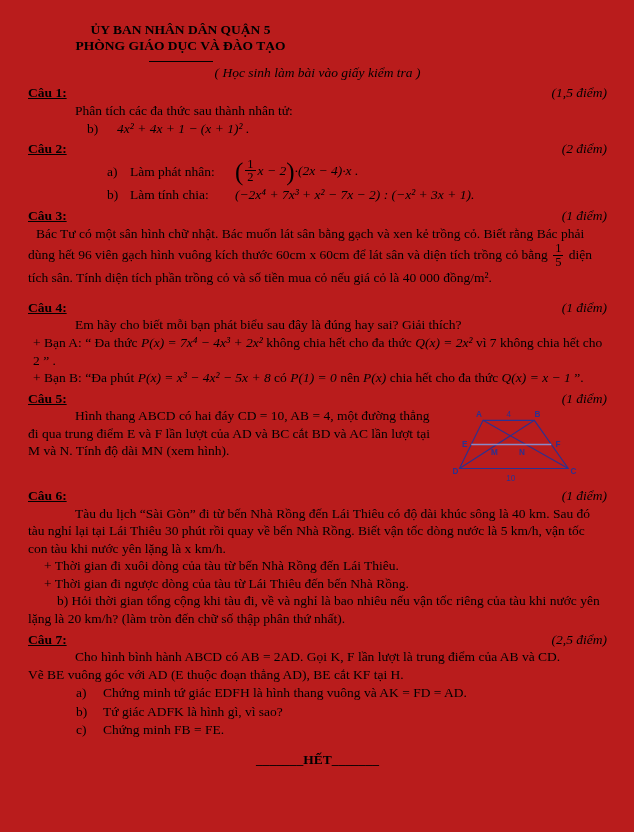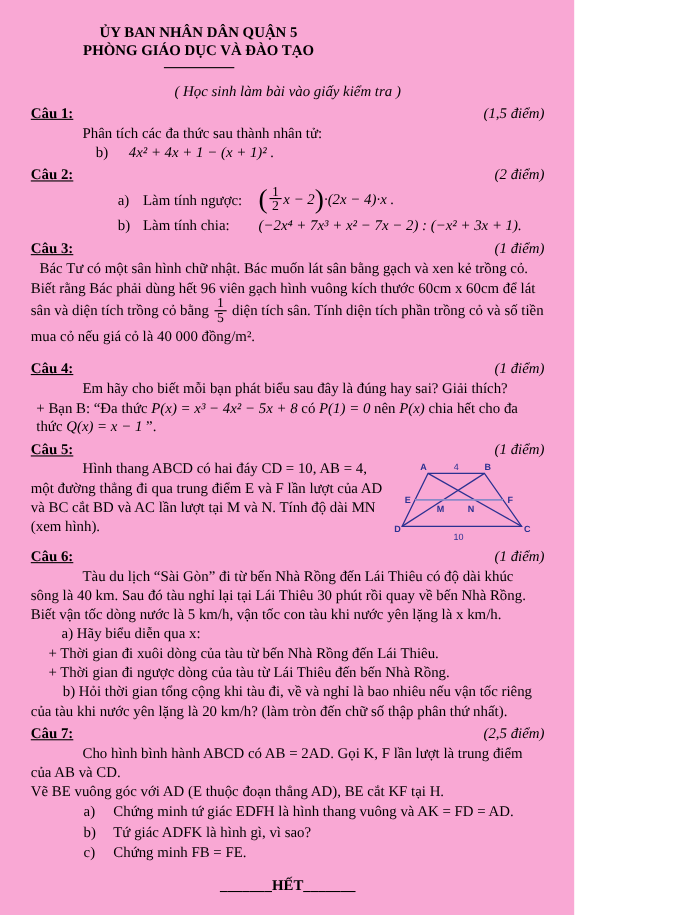--- a/index.html
+++ b/index.html
@@ -1,30 +1,30 @@
 <!DOCTYPE html>
 <html><head>
 <meta charset="utf-8">
 <style>
   html,body{margin:0;padding:0;background:#ffffff;}
   .page{
-    width:522px;height:832px;box-sizing:border-box;
+    width:634px;height:832px;box-sizing:border-box;
     padding:22px 27px 0 28px;
     font-family:"Liberation Serif", serif;
     font-size:13.5px;line-height:1.3;color:#000;
-    position:relative;overflow:hidden;background:#f9a8d4;
+    position:relative;overflow:hidden;background:#b91c1c;
   }
   
   .header{display:flex;align-items:flex-start;}
   .header-left{width:305px;text-align:center;font-weight:bold;line-height:1.22;}
   .header-right{flex:1;text-align:center;line-height:1.22;}
   .org-rule{width:64px;border:0;border-top:1.7px solid #000;margin:6px auto 0;}
   .bold{font-weight:bold;}
   .ital{font-style:italic;font-weight:normal;}
-  .instruction{text-align:center;font-style:italic;margin-top:12px;}
+  .instruction{text-align:center;font-style:italic;margin-top:2px;}
   
   .qhead{display:flex;justify-content:space-between;align-items:baseline;margin-top:3px;}
   .qlabel{font-weight:bold;text-decoration:underline;}
   .qpoints{font-style:italic;}
   
   .m{font-style:italic;}
   .indent1{margin-left:47px;}
   .q1item{margin-left:59px;}
   .q1item .ilabel{display:inline-block;width:30px;}
   .q2row{margin-left:79px;display:flex;align-items:center;margin-top:1px;}
@@ -81,21 +81,21 @@
     </div>
   </div>
 
   <div class="section">
     <div class="qhead">
       <span class="qlabel">Câu 2:</span>
       <span class="qpoints">(2 điểm)</span>
     </div>
     <div class="q2row">
       <span class="ilabel">a)</span>
-      <span class="task">Làm tính ngược:</span>
+      <span class="task">Làm phát nhân:</span>
       <span><span class="bigp">(</span><span class="frac">
             <span class="fnum">1</span>
             <span class="fden">2</span>
           </span><span class="m">x − 2</span><span class="bigp">)</span><span class="m">·(2x − 4)·x .</span></span>
     </div>
     <div class="q2row">
       <span class="ilabel">b)</span>
       <span class="task">Làm tính chia:</span>
       <span class="m">(−2x⁴ + 7x³ + x² − 7x − 2) : (−x² + 3x + 1).</span>
     </div>
@@ -115,21 +115,22 @@
       <span>diện tích sân. Tính diện tích phần trồng cỏ và số tiền mua cỏ nếu giá cỏ là 40 000 đồng/m².</span>
     </div>
   </div>
 
   <div class="section">
     <div class="qhead">
       <span class="qlabel">Câu 4:</span>
       <span class="qpoints">(1 điểm)</span>
     </div>
     <div class="indent1">Em hãy cho biết mỗi bạn phát biểu sau đây là đúng hay sai? Giải thích?</div>
-    <div class="q4line"><span>+ Bạn B: “Đa thức </span><span class="m">P(x) = x³ − 4x² − 5x + 8</span><span> có </span><span class="m">P(1) = 0</span><span> nên </span><span class="m">P(x)</span><span> chia hết cho đa thức </span><span class="m">Q(x) = x − 1</span><span> ”.</span></div>
+    <div class="q4line"><span>+ Bạn A: “ Đa thức </span><span class="m">P(x) = 7x⁴ − 4x³ + 2x²</span><span> không chia hết cho đa thức </span><span class="m">Q(x) = 2x²</span><span> vì 7 không chia hết cho 2 ” .</span></div>
+    <div class="q4line"><span>+ Bạn B: “Đa phút </span><span class="m">P(x) = x³ − 4x² − 5x + 8</span><span> có </span><span class="m">P(1) = 0</span><span> nên </span><span class="m">P(x)</span><span> chia hết cho đa thức </span><span class="m">Q(x) = x − 1</span><span> ”.</span></div>
   </div>
 
   <div class="section">
     <div class="qhead">
       <span class="qlabel">Câu 5:</span>
       <span class="qpoints">(1 điểm)</span>
     </div>
     <div class="q5body">
       <div class="q5text">Hình thang ABCD có hai đáy CD = 10, AB = 4, một đường thẳng đi qua trung điểm E và F lần lượt của AD và BC cắt BD và AC lần lượt tại M và N. Tính độ dài MN (xem hình).</div>
       <div class="q5fig">
@@ -154,21 +155,20 @@
       </div>
     </div>
   </div>
 
   <div class="section">
     <div class="qhead" style="margin-top:0;text-align:right;">
       <span class="qlabel">Câu 6:</span>
       <span class="qpoints">(1 điểm)</span>
     </div>
     <div class="q6p1">Tàu du lịch “Sài Gòn” đi từ bến Nhà Rồng đến Lái Thiêu có độ dài khúc sông là 40 km. Sau đó tàu nghỉ lại tại Lái Thiêu 30 phút rồi quay về bến Nhà Rồng. Biết vận tốc dòng nước là 5 km/h, vận tốc con tàu khi nước yên lặng là x km/h.</div>
-    <div class="q6a">a) Hãy biểu diễn qua x:</div>
     <div class="q6bullet">+ Thời gian đi xuôi dòng của tàu từ bến Nhà Rồng đến Lái Thiêu.</div>
     <div class="q6bullet">+ Thời gian đi ngược dòng của tàu từ Lái Thiêu đến bến Nhà Rồng.</div>
     <div class="q6b">b) Hỏi thời gian tổng cộng khi tàu đi, về và nghỉ là bao nhiêu nếu vận tốc riêng của tàu khi nước yên lặng là 20 km/h? (làm tròn đến chữ số thập phân thứ nhất).</div>
   </div>
 
   <div class="section">
     <div class="qhead">
       <span class="qlabel">Câu 7:</span>
       <span class="qpoints">(2,5 điểm)</span>
     </div>

